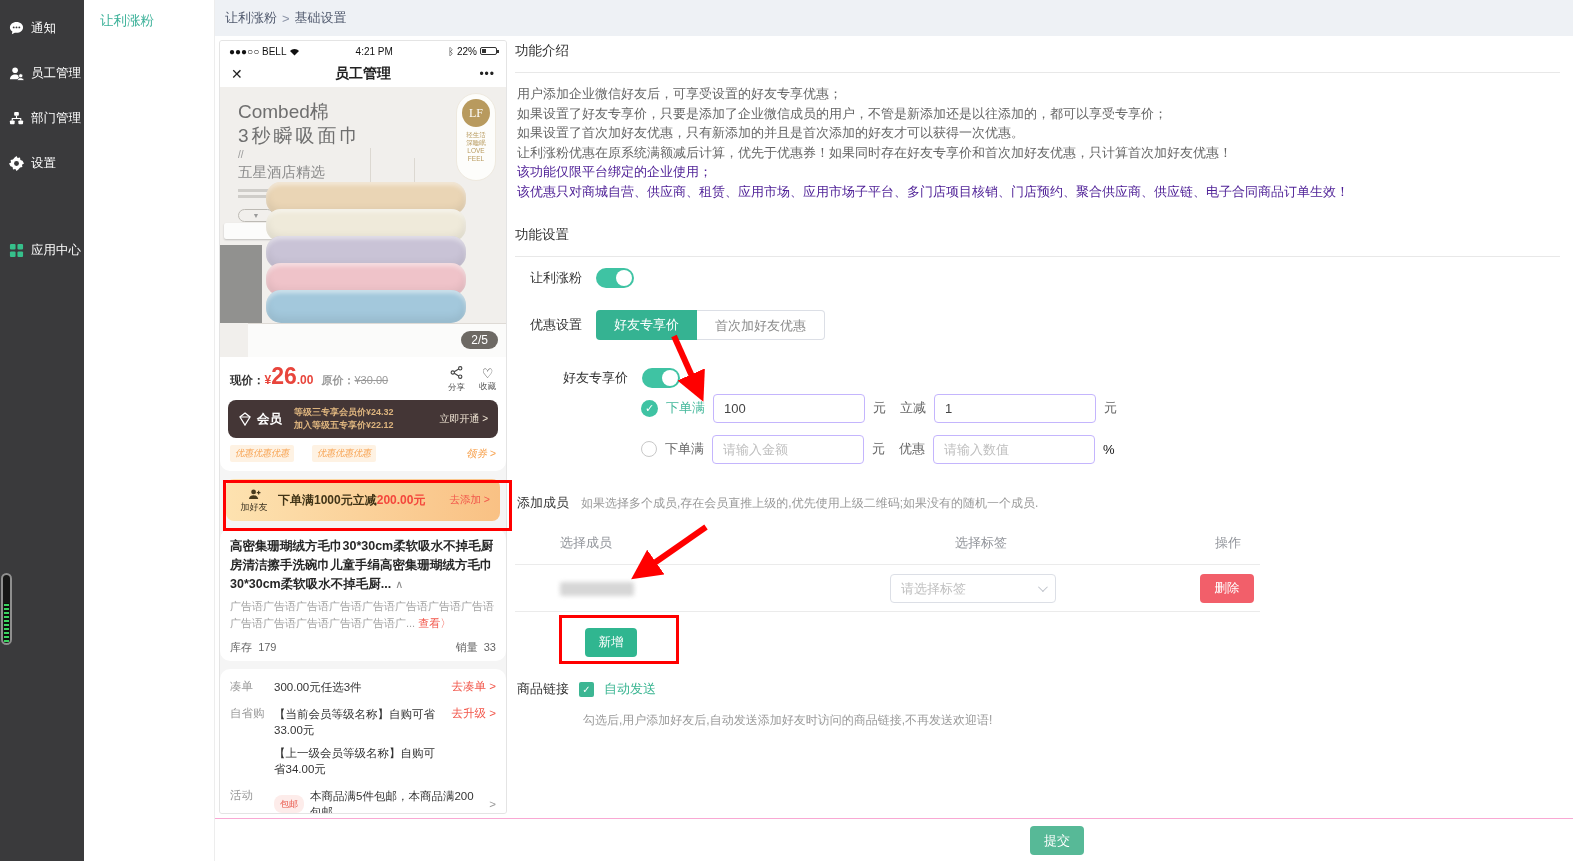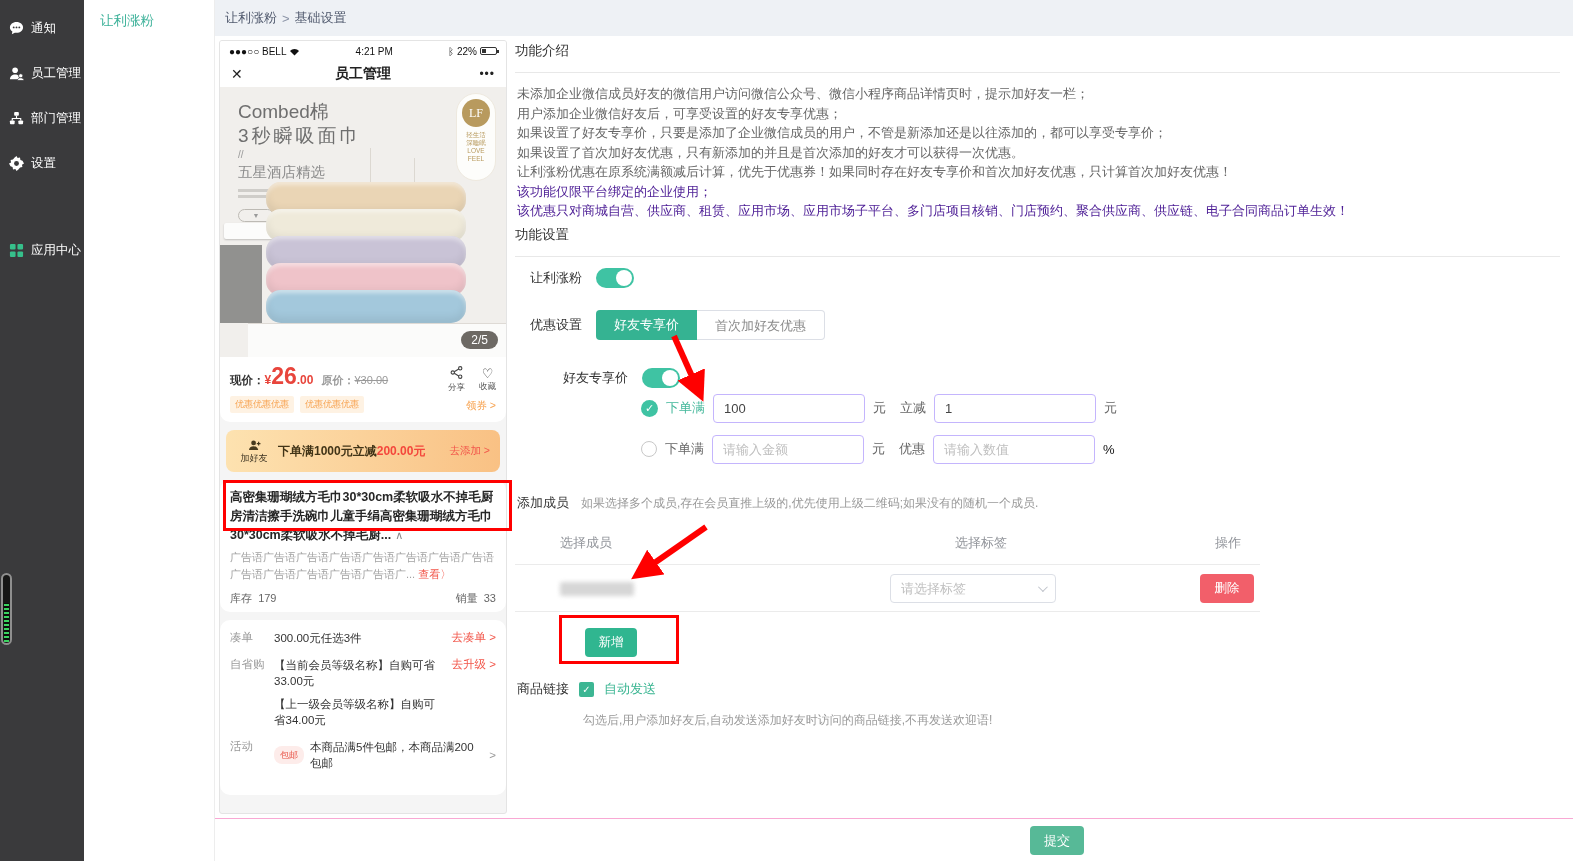--- a/index.html
+++ b/index.html
@@ -66,21 +66,21 @@
   .pp-old-label { font-size:11px; color:#9a9a9a; margin-left:8px; font-weight:bold;}
   .pp-old { font-size:11px; color:#9a9a9a; text-decoration:line-through;}
   .pp-icons { display:flex; gap:14px;}
   .pp-icon { text-align:center; color:#555; font-size:8.5px; line-height:10px; cursor:pointer;}
   .pp-icon .glyph { font-size:13px; line-height:15px; color:#444;}
   .p-member { padding:4px 8px 7px;}
   .pm-bar { height:38px; background:#443636; border-radius:8px; display:flex; align-items:center; padding:0 10px;}
   .pm-left { display:flex; align-items:center; gap:5px; color:#fff; font-size:12.5px; font-weight:bold;}
   .pm-mid { flex:1; margin-left:12px; color:#ddb47e; font-size:9px; line-height:13px; font-weight:bold;}
   .pm-action { color:#f3e8d7; font-size:10px;}
-  .p-coupons { display:flex; align-items:flex-end; padding:0 10px 9px; gap:6px;}
+  .p-coupons { display:flex; align-items:center; padding:0 10px 9px; gap:18px;font-style:italic;}
   .pc-tag { background:#fef2e3; color:#f7a24f; font-size:9px; padding:2px 5px; border-radius:2px;}
   .pc-action { margin-left:auto; color:#f7a24f; font-size:10.5px; cursor:pointer;}
   .p-gap { height:8px;}
   .p-friend { margin:0 6px; height:42px; border-radius:8px; background:linear-gradient(90deg,#fde2b0,#f9c184); display:flex; align-items:center; padding:0 10px;}
   .pf-left { width:36px; text-align:center; color:#3c3322; font-size:9px; line-height:10px;}
   .pf-text { margin-left:6px; font-size:12px; font-weight:bold; color:#413417;}
   .pf-red { color:#f4473c;}
   .pf-action { margin-left:auto; font-size:10.5px; color:#f2574b; cursor:pointer;}
   .p-sec2 { background:#fff; border-radius:10px; padding:8px 10px 6px;}
   .ps2-title { font-size:12.5px; font-weight:bold; color:#262626; line-height:19px;}
@@ -290,20 +290,36 @@
                       <path d="M4.6 6.2l4.8-2.9M4.6 7.8l4.8 2.9" stroke="#444" stroke-width="1.2"></path>
                     </svg></div>
                 <div>分享</div>
               </div>
               <div class="pp-icon">
                 <div class="glyph">♡</div>
                 <div>收藏</div>
               </div>
             </div>
           </div>
+          <div class="p-member">
+            <div class="pm-bar">
+              <span class="pm-left">
+                <svg width="14" height="14" viewBox="0 0 14 14">
+                    <path d="M7 1l5 4-5 8-5-8z" fill="none" stroke="#fff" stroke-width="1.3"></path>
+                    <path d="M2 5h10" stroke="#fff" stroke-width="1"></path>
+                  </svg>
+                <span>会员</span>
+              </span>
+              <span class="pm-mid">
+                <div>等级三专享会员价¥24.32</div>
+                <div>加入等级五专享价¥22.12</div>
+              </span>
+              <span class="pm-action">立即开通 &gt;</span>
+            </div>
+          </div>
           <div class="p-coupons">
             <span class="pc-tag">优惠优惠优惠</span>
             <span class="pc-tag">优惠优惠优惠</span>
             <span class="pc-action">领券 &gt;</span>
           </div>
         </div>
 
         <div class="p-gap"></div>
 
         <div class="p-friend">
@@ -354,21 +370,20 @@
               </div>
 
             </span>
           </div>
         </div>
       </div>
 
       <div class="settings">
         <div class="s-title t1">功能介绍</div>
         <div class="intro-lines">
-          <div>未添加企业微信成员好友的微信用户访问微信公众号、微信小程序商品详情页时，提示加好友一栏；</div>
           <div>用户添加企业微信好友后，可享受设置的好友专享优惠；</div>
           <div>如果设置了好友专享价，只要是添加了企业微信成员的用户，不管是新添加还是以往添加的，都可以享受专享价；</div>
           <div>如果设置了首次加好友优惠，只有新添加的并且是首次添加的好友才可以获得一次优惠。</div>
           <div>让利涨粉优惠在原系统满额减后计算，优先于优惠券！如果同时存在好友专享价和首次加好友优惠，只计算首次加好友优惠！</div>
           <div class="red">该功能仅限平台绑定的企业使用；</div>
           <div class="red">该优惠只对商城自营、供应商、租赁、应用市场、应用市场子平台、多门店项目核销、门店预约、聚合供应商、供应链、电子合同商品订单生效！</div>
         </div>
 
         <div class="s-title t2">功能设置</div>
 

